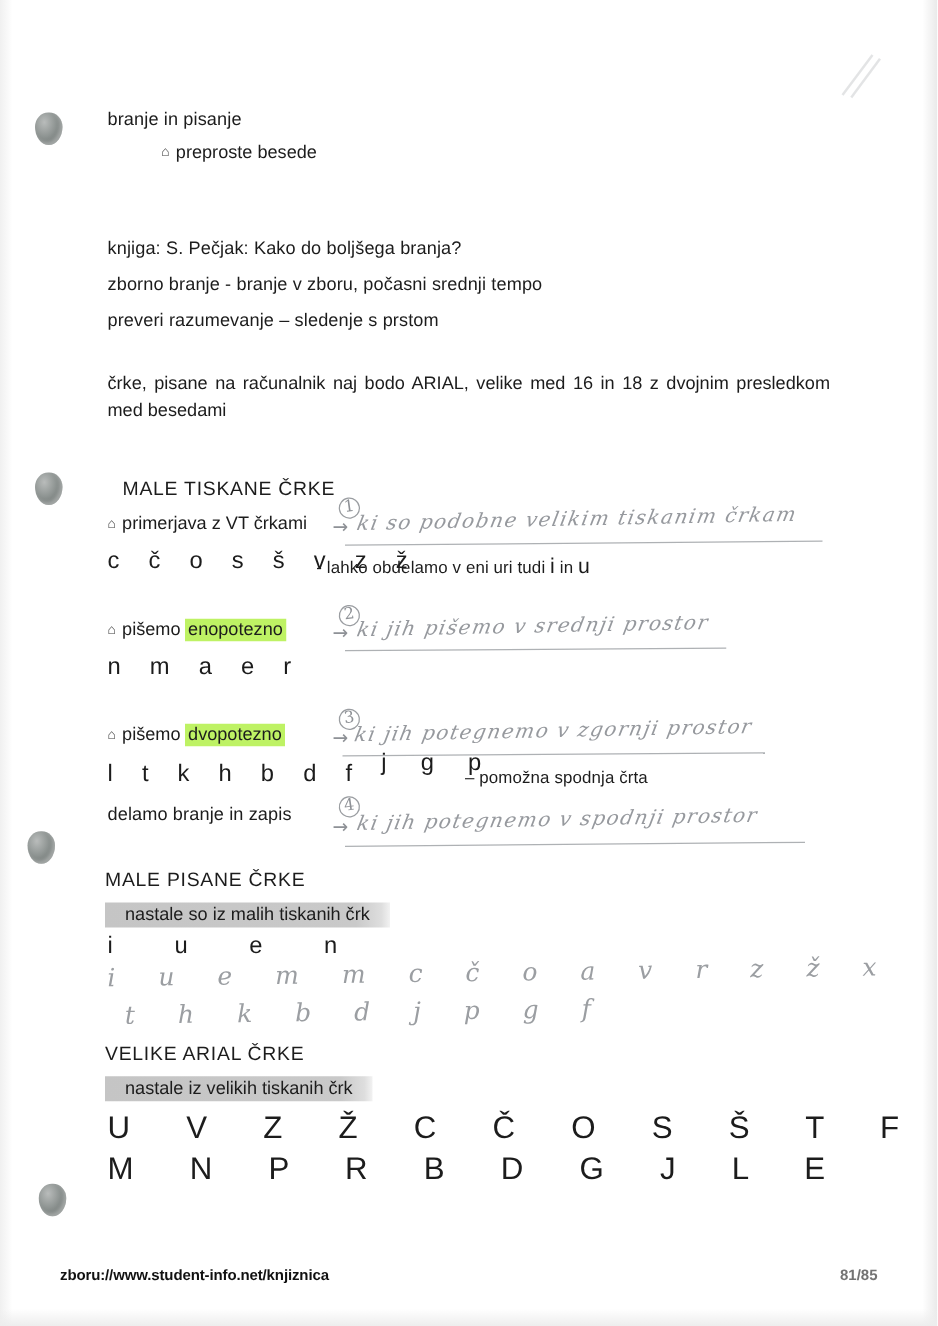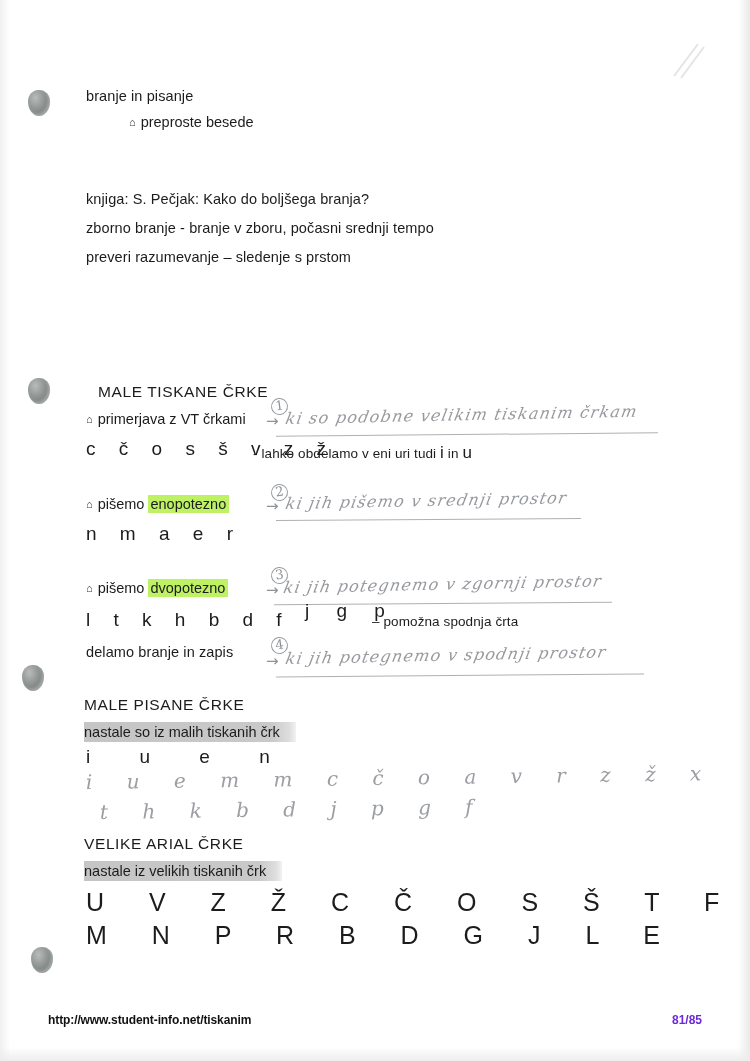--- a/index.html
+++ b/index.html
@@ -95,21 +95,21 @@
   }
   .hl {
     background: #bef264;
     padding: 1px 3px 1px 2px;
   }
   .hl-band {
     position: absolute;
     font-size: 14.5px;
     white-space: nowrap;
     background: linear-gradient(to right, #c5c5c5 0%, #c9c9c9 88%, #dedede 97%, #f2f2f2 100%);
-    padding: 2px 16px 2px 0;
+    padding: 2px 16px 2px 16px;
     text-align: right;
   }
   
   .letters-sm {
     position: absolute;
     font-size: 19px;
     letter-spacing: 9px;
     white-space: nowrap;
     font-weight: 400;
   }
@@ -188,21 +188,21 @@
     font-weight: bold;
     color: #111;
     letter-spacing: -0.1px;
   }
   .footer-page {
     position: absolute;
     right: 48px;
     top: 1013px;
     font-size: 12px;
     font-weight: bold;
-    color: #6d28d9;
+    color: #737373;
   }
 </style>
 </head>
 <body>
 
 <div class="page">
 
   <div class="scan-shade-left"></div>
   <div class="scan-shade-right"></div>
   <div class="scan-shade-bottom"></div>
@@ -221,20 +221,21 @@
 
   <div class="bullet-row" style="left:129px; top:114px;">
     <span class="bullet-glyph">⌂</span><span>preproste besede</span>
   </div>
 
 
   <div class="tx" style="left:86px; top:190px;">knjiga: S. Pečjak: Kako do boljšega branja?</div>
   <div class="tx" style="left:86px; top:248px;">preveri razumevanje – sledenje s prstom</div>
   <div class="tx" style="left:86px; top:219px;">zborno branje - branje v zboru, počasni srednji tempo</div>
 
+  <div class="para" style="left:86px; top:297px; width:578px;">črke, pisane na računalnik naj bodo ARIAL, velike med 16 in 18 z dvojnim presledkom med besedami</div>
 
   <div class="heading" style="left:98px; top:383px;">MALE TISKANE ČRKE</div>
 
   <div class="bullet-row" style="left:86px; top:411px;">
     <span class="bullet-glyph">⌂</span><span>primerjava z VT črkami</span>
   </div>
 
   <div class="hand-num" style="left:271px; top:398px;">1</div>
   <div class="hand-arrow" style="left:266px; top:412px;">→</div>
   <div class="hand" style="left:284px; top:409px;">
@@ -299,16 +300,16 @@
   <div class="cursive-row" style="left:86px; top:770px;">i u e m m c č o a v r z ž x</div>
   <div class="cursive-row" style="left:100px; top:800px;">t h k b d j p g f</div>
 
   <div class="heading" style="left:84px; top:835px;">VELIKE ARIAL ČRKE</div>
 
   <div class="hl-band" style="left:84px; top:861px;">nastale iz velikih tiskanih črk</div>
 
   <div class="letters-lg" style="left:86px; top:888px;">U V Z Ž C Č O S Š T F I H K A</div>
   <div class="letters-lg" style="left:86px; top:921px;">M N P R B D G J L E</div>
 
-  <div class="footer-url">http://www.student-info.net/tiskanim</div>
+  <div class="footer-url">zboru://www.student-info.net/knjiznica</div>
   <div class="footer-page">81/85</div>
 
 </div>
 
 </body></html>

